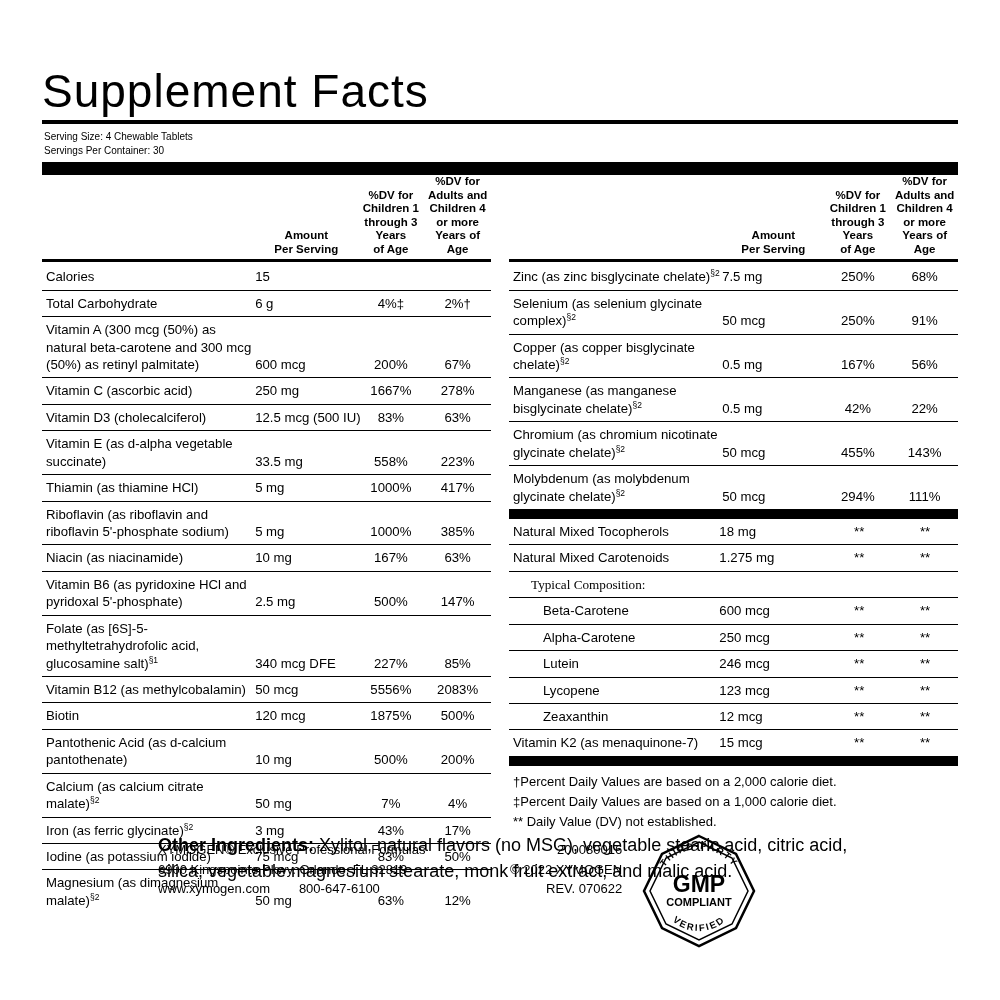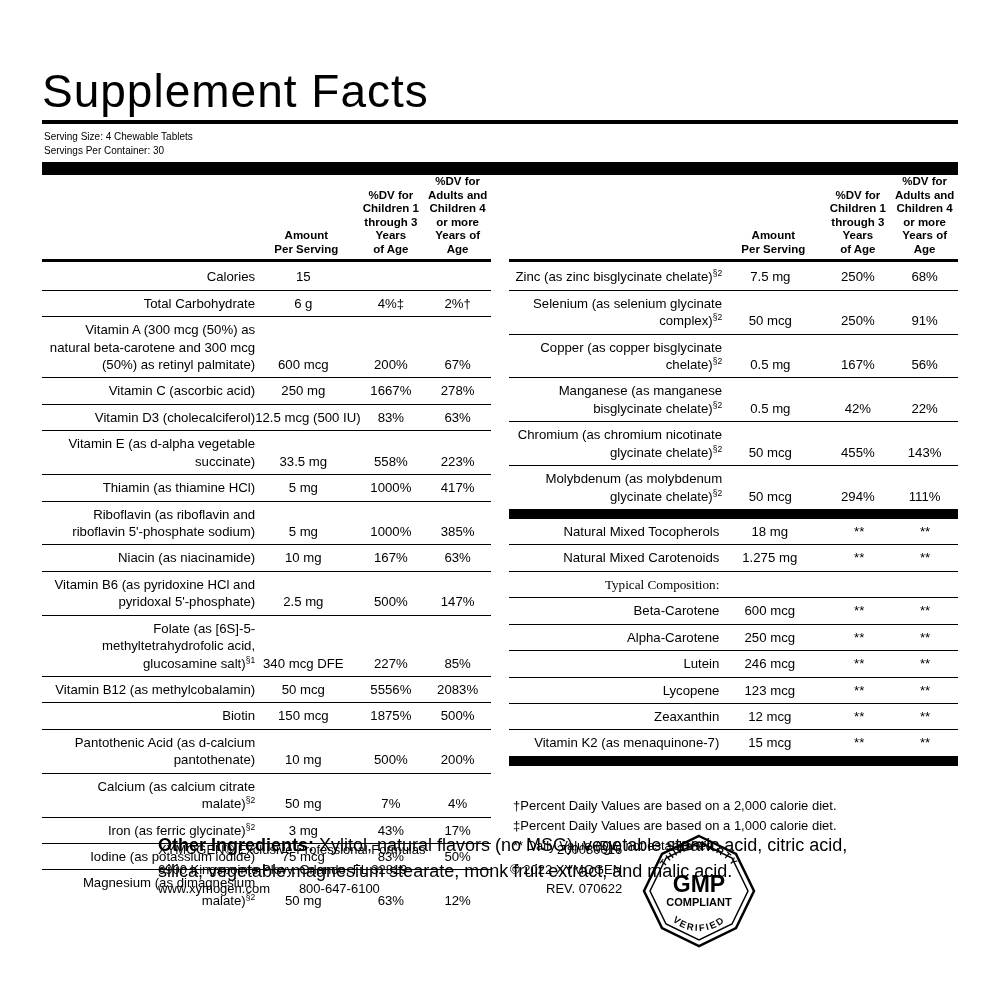--- a/index.html
+++ b/index.html
@@ -49,29 +49,29 @@
   .hdr td.nm { text-align:left; }
   .hdr-rule { border-top:3px solid #000; }
 
   tr.row > td {
     font-size:13.2px;
     line-height:1.32;
     padding:4px 0 4px 0;
     border-bottom:1px solid #000;
   }
   tr.row.nb > td { border-bottom:none; }
-  td.nm { text-align:right; padding-left:4px !important; }
-  td.amt { text-align:center; white-space:nowrap; padding-right:6px !important; }
+  td.nm { text-align:left; padding-left:4px !important; }
+  td.amt { text-align:left; white-space:nowrap; padding-right:6px !important; }
   td.dv { text-align:center; white-space:nowrap; }
   td.ind { padding-left:22px !important;font-family:Liberation Serif, serif; }
   td.ind2 { padding-left:34px !important;margin-top:48px; }
 
   sup { font-size:8.5px; vertical-align:super; line-height:0; }
 
-  .notes { font-size:13px; line-height:1.55; padding:6px 0 0 4px;margin-top:24px; }
+  .notes { font-size:13px; line-height:1.55; padding:6px 0 0 4px; }
   .notes div { white-space:nowrap; }
 
   .other {
     position:absolute; left:158px; top:833px; width:720px;
     font-size:18px; line-height:1.42;
   }
   .other b { font-weight:bold; }
 
   .footer {
     position:absolute; left:158px; top:840px; width:740px;
@@ -199,21 +199,21 @@
               <td class="dv">85%</td>
             </tr>
             <tr class="row">
               <td class="nm">Vitamin B12 (as methylcobalamin)</td>
               <td class="amt">50 mcg</td>
               <td class="dv">5556%</td>
               <td class="dv">2083%</td>
             </tr>
             <tr class="row">
               <td class="nm">Biotin</td>
-              <td class="amt">150 mcg</td>
+              <td class="amt">120 mcg</td>
               <td class="dv">1875%</td>
               <td class="dv">500%</td>
             </tr>
             <tr class="row">
               <td class="nm">Pantothenic Acid (as d-calcium pantothenate)</td>
               <td class="amt">10 mg</td>
               <td class="dv">500%</td>
               <td class="dv">200%</td>
             </tr>
             <tr class="row">

